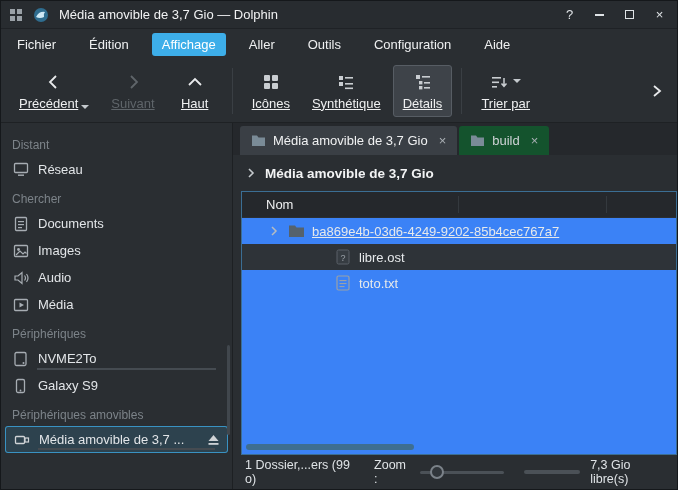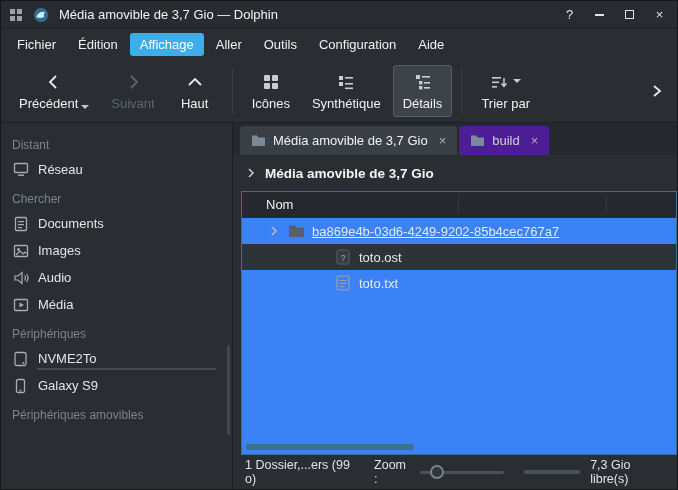--- a/index.html
+++ b/index.html
@@ -16,29 +16,29 @@
     align-items:center; padding:0 6px; gap:7px; border-bottom:1px solid #1f2226; }
   .tb-icon { width:18px; height:18px; display:flex; align-items:center; justify-content:center; }
   .tb-title { font-size:13px; color:#f1f2f3; margin-left:2px; white-space:nowrap; }
   .tb-spacer { flex:1; }
   .tb-btn { width:23px; height:21px; display:flex; align-items:center; justify-content:center;
     color:#dfe3e6; font-size:13px; border-radius:3px; }
   .min-glyph { width:9px; height:2px; background:#dfe3e6; display:inline-block; }
   .max-glyph { width:9px; height:9px; border:1.5px solid #dfe3e6; display:inline-block; }
 
   
-  .menubar { height:30px; flex:0 0 30px; display:flex; align-items:center; padding:0 6px; gap:2px; }
+  .menubar { height:30px; flex:0 0 30px; display:flex; align-items:center; padding:0 6px; gap:13px; }
   .menu-item { padding:4px 10px; border-radius:3px; color:#eff0f1; white-space:nowrap; }
   .menu-item.active { background:#3daee9; color:#ffffff; }
 
   
   .toolbar { height:64px; flex:0 0 64px; display:flex; align-items:center;
     padding:2px 8px; gap:2px; border-bottom:1px solid #1e2124; }
   .tool-btn { display:flex; flex-direction:column; align-items:center; justify-content:center;
-    gap:3px; padding:5px 9px; border-radius:3px; min-width:56px; color:#eff0f1; border:1px solid transparent; }
+    gap:3px; padding:5px 9px; border-radius:3px; min-width:56px; color:#eff0f1; border:1px solid transparent;text-decoration:underline; }
   .tool-btn .iconrow { height:22px; display:flex; align-items:center; gap:5px; }
   .tool-btn .labelrow { display:flex; align-items:flex-end; gap:3px; font-size:13px; white-space:nowrap; }
   .tool-btn.checked { background:#3e4349; border:1px solid #575d64; }
   .tool-btn.disabled { color:#5f656a; }
   .caret { width:0; height:0; border-left:4px solid transparent; border-right:4px solid transparent;
     border-top:4px solid #c4c9cd; display:inline-block; margin-bottom:2px; }
   .tool-sep { width:1px; height:46px; background:#3a3f44; margin:0 7px; flex:0 0 1px; }
   .tool-overflow { margin-left:auto; padding:0 4px; display:flex; align-items:center; }
 
   
@@ -57,21 +57,21 @@
   .side-item .eject { margin-left:auto; display:flex; align-items:center; }
   .side-scroll { position:absolute; right:2px; top:222px; height:90px; width:3px;
     background:#41474d; border-radius:2px; }
 
   
   .main { flex:1; display:flex; flex-direction:column; min-width:0; }
 
   .tabbar { height:32px; flex:0 0 32px; background:#25282c; display:flex;
     align-items:flex-end; padding-left:7px; gap:2px; }
   .tab { display:flex; align-items:center; gap:7px; height:29px; padding:0 11px;
-    color:#cfd3d6; background:#4c1d95; border-top-left-radius:3px; border-top-right-radius:3px; white-space:nowrap; }
+    color:#cfd3d6; background:#14532d; border-top-left-radius:3px; border-top-right-radius:3px; white-space:nowrap; }
   .tab.active { background:#3a3f45; color:#f1f2f3; }
   .tab .close { color:#aab0b5; margin-left:4px; font-size:13px; }
 
   .breadcrumb { height:36px; flex:0 0 36px; display:flex; align-items:center; padding:0 13px; gap:9px; }
   .breadcrumb .crumb { font-weight:bold; font-size:13.5px; color:#f2f3f4; }
 
   .fileview { flex:1; margin-left:8px; border:1px solid #3b6e94; background:#3b82f6;
     position:relative; display:flex; flex-direction:column; min-height:0; }
   .fv-header { height:26px; flex:0 0 26px; display:flex; align-items:center; padding-left:24px;
     color:#eff0f1; position:relative; background:#25282c; border-bottom:1px solid #2b2f33; }
@@ -331,20 +331,36 @@
         <span class="icn">
             <svg width="11" height="16" viewBox="0 0 11 16">
               <rect x="1.5" y="1.5" width="8" height="13" rx="1.5" fill="none" stroke="#a7adb3" stroke-width="1.3"></rect>
               <circle cx="5.5" cy="12.5" r="0.9" fill="#a7adb3"></circle>
             </svg>
           </span>
         <span>Galaxy S9</span>
       </div>
 
       <div class="side-header">Périphériques amovibles</div>
+      <div class="side-item selected">
+        <span class="icn">
+            <svg width="16" height="14" viewBox="0 0 16 14">
+              <rect x="1.5" y="3.5" width="9" height="7" rx="1" fill="none" stroke="#cfd3d6" stroke-width="1.3"></rect>
+              <rect x="11" y="5" width="3.5" height="4" fill="none" stroke="#cfd3d6" stroke-width="1.2"></rect>
+            </svg>
+          </span>
+        <span>Média amovible de 3,7 ...</span>
+        <span class="eject">
+            <svg width="13" height="12" viewBox="0 0 13 12">
+              <path d="M6.5 1 L11.5 7 L1.5 7 Z" fill="#cfd3d6"></path>
+              <rect x="1.5" y="9" width="10" height="1.8" fill="#cfd3d6"></rect>
+            </svg>
+          </span>
+        <span class="cap"><span class="fill" style="width: 88%;"></span></span>
+      </div>
 
       <div class="side-scroll"></div>
     </div>
 
     <div class="main">
 
       <div class="tabbar">
         <div class="tab active">
           <span>
               <svg width="15" height="13" viewBox="0 0 15 13">
@@ -395,21 +411,21 @@
           <span class="fname underline">ba869e4b-03d6-4249-9202-85b4cec767a7</span>
         </div>
 
         <div class="fv-row indent-2 hover">
           <span class="ficn">
               <svg width="14" height="16" viewBox="0 0 14 16">
                 <rect x="1" y="1" width="12" height="14" rx="1.5" fill="#363c42" stroke="#5a6168" stroke-width="1"></rect>
                 <text x="7" y="11.5" font-size="9" fill="#9aa1a8" text-anchor="middle" font-family="Liberation Sans, sans-serif">?</text>
               </svg>
             </span>
-          <span class="fname">toto.ost</span>
+          <span class="fname">libre.ost</span>
         </div>
 
         <div class="fv-row indent-2">
           <span class="ficn">
               <svg width="14" height="16" viewBox="0 0 14 16">
                 <rect x="1" y="1" width="12" height="14" rx="1.5" fill="none" stroke="#9aa1a7" stroke-width="1.2"></rect>
                 <rect x="3.5" y="5" width="7" height="1.1" fill="#9aa1a7"></rect>
                 <rect x="3.5" y="8" width="7" height="1.1" fill="#9aa1a7"></rect>
                 <rect x="3.5" y="11" width="5" height="1.1" fill="#9aa1a7"></rect>
               </svg>

